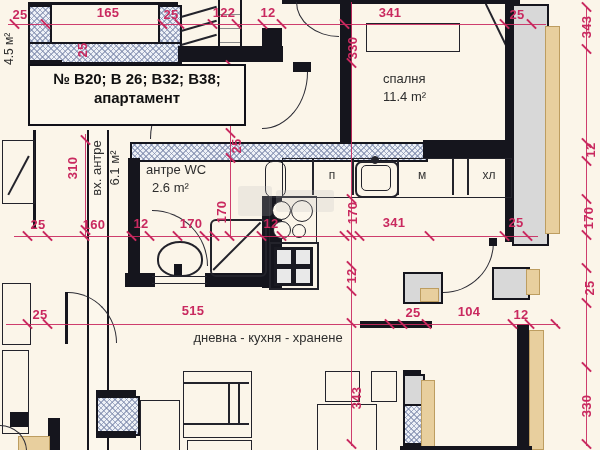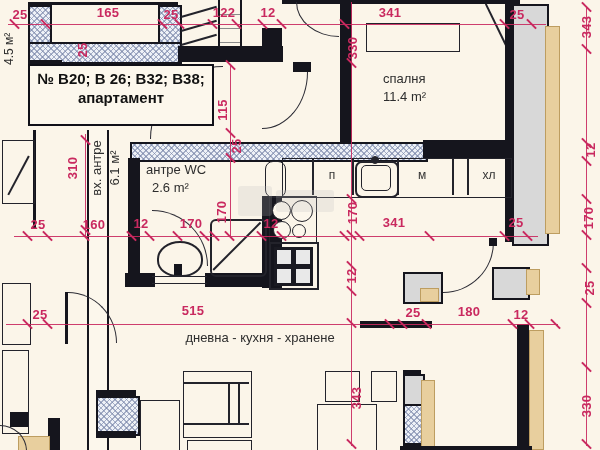--- a/index.html
+++ b/index.html
@@ -17,21 +17,21 @@
   .liteline{position:absolute;background:#8a8a8a;}
   .dimline{position:absolute;background:#c9295f;opacity:.9;}
   .dim{position:absolute;color:#c9295f;font-weight:bold;font-size:13px;white-space:nowrap;
        transform:translate(-50%,-50%);letter-spacing:.2px;}
   .dim.rot{transform:translate(-50%,-50%) rotate(-90deg);}
   .tick{position:absolute;width:13px;height:2px;background:#c9295f;transform:rotate(45deg);}
   .arc{position:absolute;border:0 solid #2a2a33;}
   .roomlabel{position:absolute;color:#2d2d2d;font-size:13px;line-height:1.35;}
   .circle{position:absolute;border:1.6px solid #23232b;border-radius:50%;background:#fcf7ec;}
   .sq{position:absolute;border:3px solid #1a1a22;background:#e9e9e9;}
-  .infobox{position:absolute;left:28px;top:64px;width:186px;height:62px;border:2.5px solid #101018;
+  .infobox{position:absolute;left:28px;top:64px;width:218px;height:62px;border:2.5px solid #101018;
            background:#fcf7ec;text-align:center;color:#111;font-weight:bold;font-size:15px;line-height:1.25;
            padding-top:4px;box-sizing:border-box;}
   .klabel{position:absolute;color:#333;font-size:12px;text-align:center;}
   .wm{position:absolute;background:#b9b9b9;opacity:.22;border-radius:3px;}
 </style>
 </head>
 <body>
 
 <div id="plan">
 
@@ -247,21 +247,21 @@
       <div class="dim" style="left: 191px; top: 223px;">170</div>
       <div class="dim rot" style="left: 221px; top: 212px;">170</div>
       <div class="dim" style="left: 271px; top: 223px;">12</div>
       <div class="dim rot" style="left: 352px; top: 213px;">170</div>
       <div class="dim" style="left: 394px; top: 222px;">341</div>
       <div class="dim" style="left: 516px; top: 222px;">25</div>
       <div class="dim rot" style="left: 351px; top: 276px;">12</div>
       <div class="dim" style="left: 40px; top: 314px;">25</div>
       <div class="dim" style="left: 193px; top: 310px;">515</div>
       <div class="dim" style="left: 413px; top: 312px;">25</div>
-      <div class="dim" style="left: 469px; top: 311px;">180</div>
+      <div class="dim" style="left: 469px; top: 311px;">104</div>
       <div class="dim" style="left: 521px; top: 314px;">12</div>
       <div class="dim rot" style="left: 356px; top: 398px;">343</div>
     </div>
 
   <div class="infobox">
     <div>№ В20; В 26; В32; В38;</div>
     <div>апартамент</div>
   </div>
 
   <div class="roomlabel" style="left:383px;top:70px;">
@@ -269,20 +269,20 @@
     <div>11.4 m²</div>
   </div>
   <div class="roomlabel" style="left:146px;top:161px;">
     <div>антре WC</div>
     <div style="padding-left:6px;">2.6 m²</div>
   </div>
   <div class="roomlabel" style="left:60px;top:148px;width:96px;height:40px;transform:rotate(-90deg);text-align:center;">
     <div>вх. антре</div>
     <div>6.1 м²</div>
   </div>
-  <div class="roomlabel" style="left:124px;top:329px;width:272px;">
+  <div class="roomlabel" style="left:132px;top:329px;width:272px;">
     <div style="text-align:center;">дневна - кухня - хранене</div>
   </div>
   <div class="roomlabel" style="left:-16px;top:32px;width:50px;height:16px;transform:rotate(-90deg);font-size:12px;">
     <div>4.5 м²</div>
   </div>
 
 </div>
 
 </body></html>

